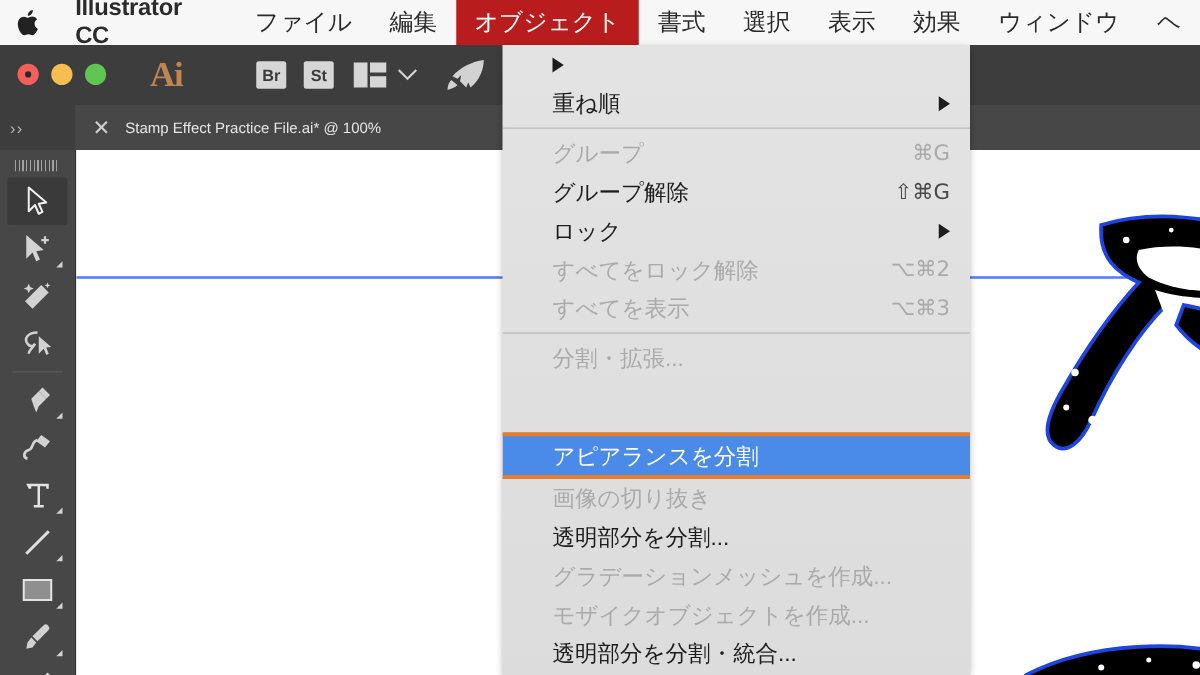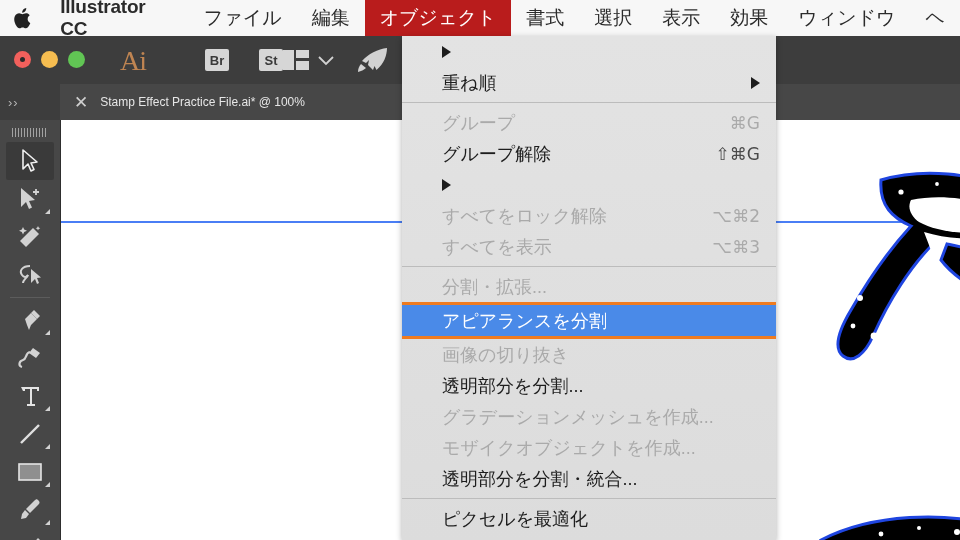--- a/index.html
+++ b/index.html
@@ -48,33 +48,33 @@
   .light{width:17px;height:17px;border-radius:50%;}
   .light.red{background:#f2605c;}
   .light.yellow{background:#f6bd50;}
   .light.green{background:#61c554;}
   .light.red::after{
     content:"";position:absolute;width:5px;height:5px;border-radius:50%;
     background:#2a2a2a;margin:6px 0 0 6px;left:0;top:0;
   }
   .ai-logo{
     position:absolute;left:120px;top:9px;
-    font-size:28px;font-weight:normal;color:#c08552;
+    font-size:28px;font-weight:bold;color:#c08552;
     font-family:"Liberation Serif","DejaVu Serif",serif;
     letter-spacing:-1px;
   }
   .sq-btn{
     position:absolute;top:13px;width:24px;height:22px;
     background:#d6d6d6;color:#3a3a3a;font-size:13px;font-weight:bold;
     display:flex;align-items:center;justify-content:center;
     border-radius:2px;
     margin-left:27px;
   }
   .sq-btn.br{left:178px;}
-  .sq-btn.st{left:232px;}
+  .sq-btn.st{left:216px;}
   .arrange{position:absolute;left:283px;top:14px;width:26px;height:20px;}
   .arr-l{position:absolute;left:0;top:0;width:11px;height:20px;background:#d6d6d6;}
   .arr-r1{position:absolute;left:13px;top:0;width:13px;height:8px;background:#d6d6d6;}
   .arr-r2{position:absolute;left:13px;top:11px;width:13px;height:9px;background:#d6d6d6;}
   .chev{position:absolute;left:318px;top:16px;}
   .rocket{position:absolute;left:355px;top:11px;}
 
   
   .tabstrip{
     position:absolute;left:0;top:48px;width:960px;height:36px;
@@ -148,20 +148,21 @@
   .mrow.dis .mkey{color:#aaaaaa;}
   .mrow .marrow{
     width:0;height:0;border-style:solid;
     border-width:6px 0 6px 9px;
     border-color:transparent transparent transparent #1d1d1d;
   }
   .mrow.hl{
     background:#4a8ae8;color:#ffffff;
     border-top:3px solid #ef7b1f;border-bottom:3px solid #ef7b1f;
     height:37px;
+    margin-top:44px;
   }
   .msep-wrap{height:9px;display:flex;align-items:center;}
   .msep-wrap>div{width:100%;height:1px;background:#bcbcbc;}
 </style>
 </head>
 <body>
 
 <div id="app">
 
   <div class="menubar">
@@ -374,20 +375,21 @@
 
     <div class="mrow dis">
       <span class="mlabel">グループ</span>
       <span class="mkey">⌘G</span>
     </div>
     <div class="mrow">
       <span class="mlabel">グループ解除</span>
       <span class="mkey">⇧⌘G</span>
     </div>
     <div class="mrow">
+      <span class="mlabel">ロック</span>
       <span class="marrow"></span>
     </div>
     <div class="mrow dis">
       <span class="mlabel">すべてをロック解除</span>
       <span class="mkey">⌥⌘2</span>
     </div>
     <div class="mrow dis">
       <span class="mlabel">すべてを表示</span>
       <span class="mkey">⌥⌘3</span>
     </div>

